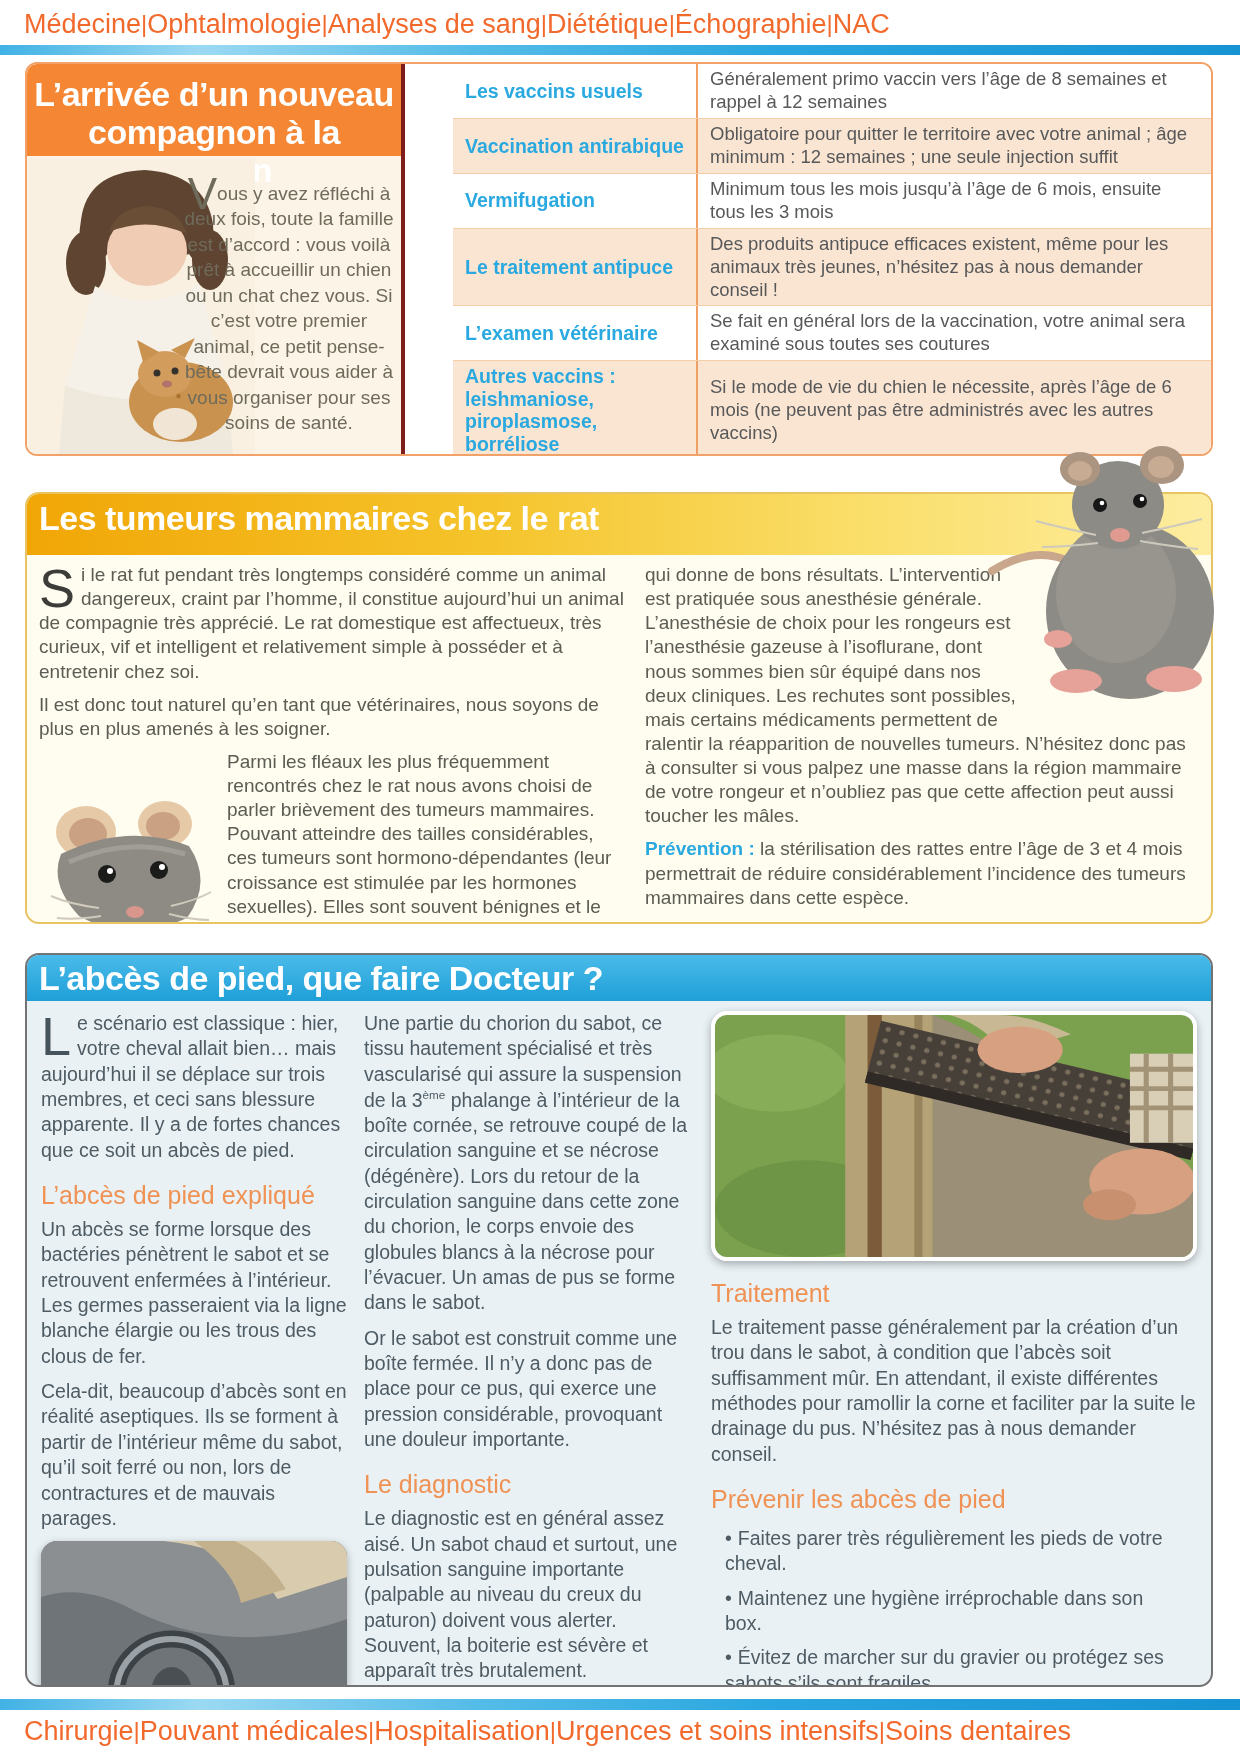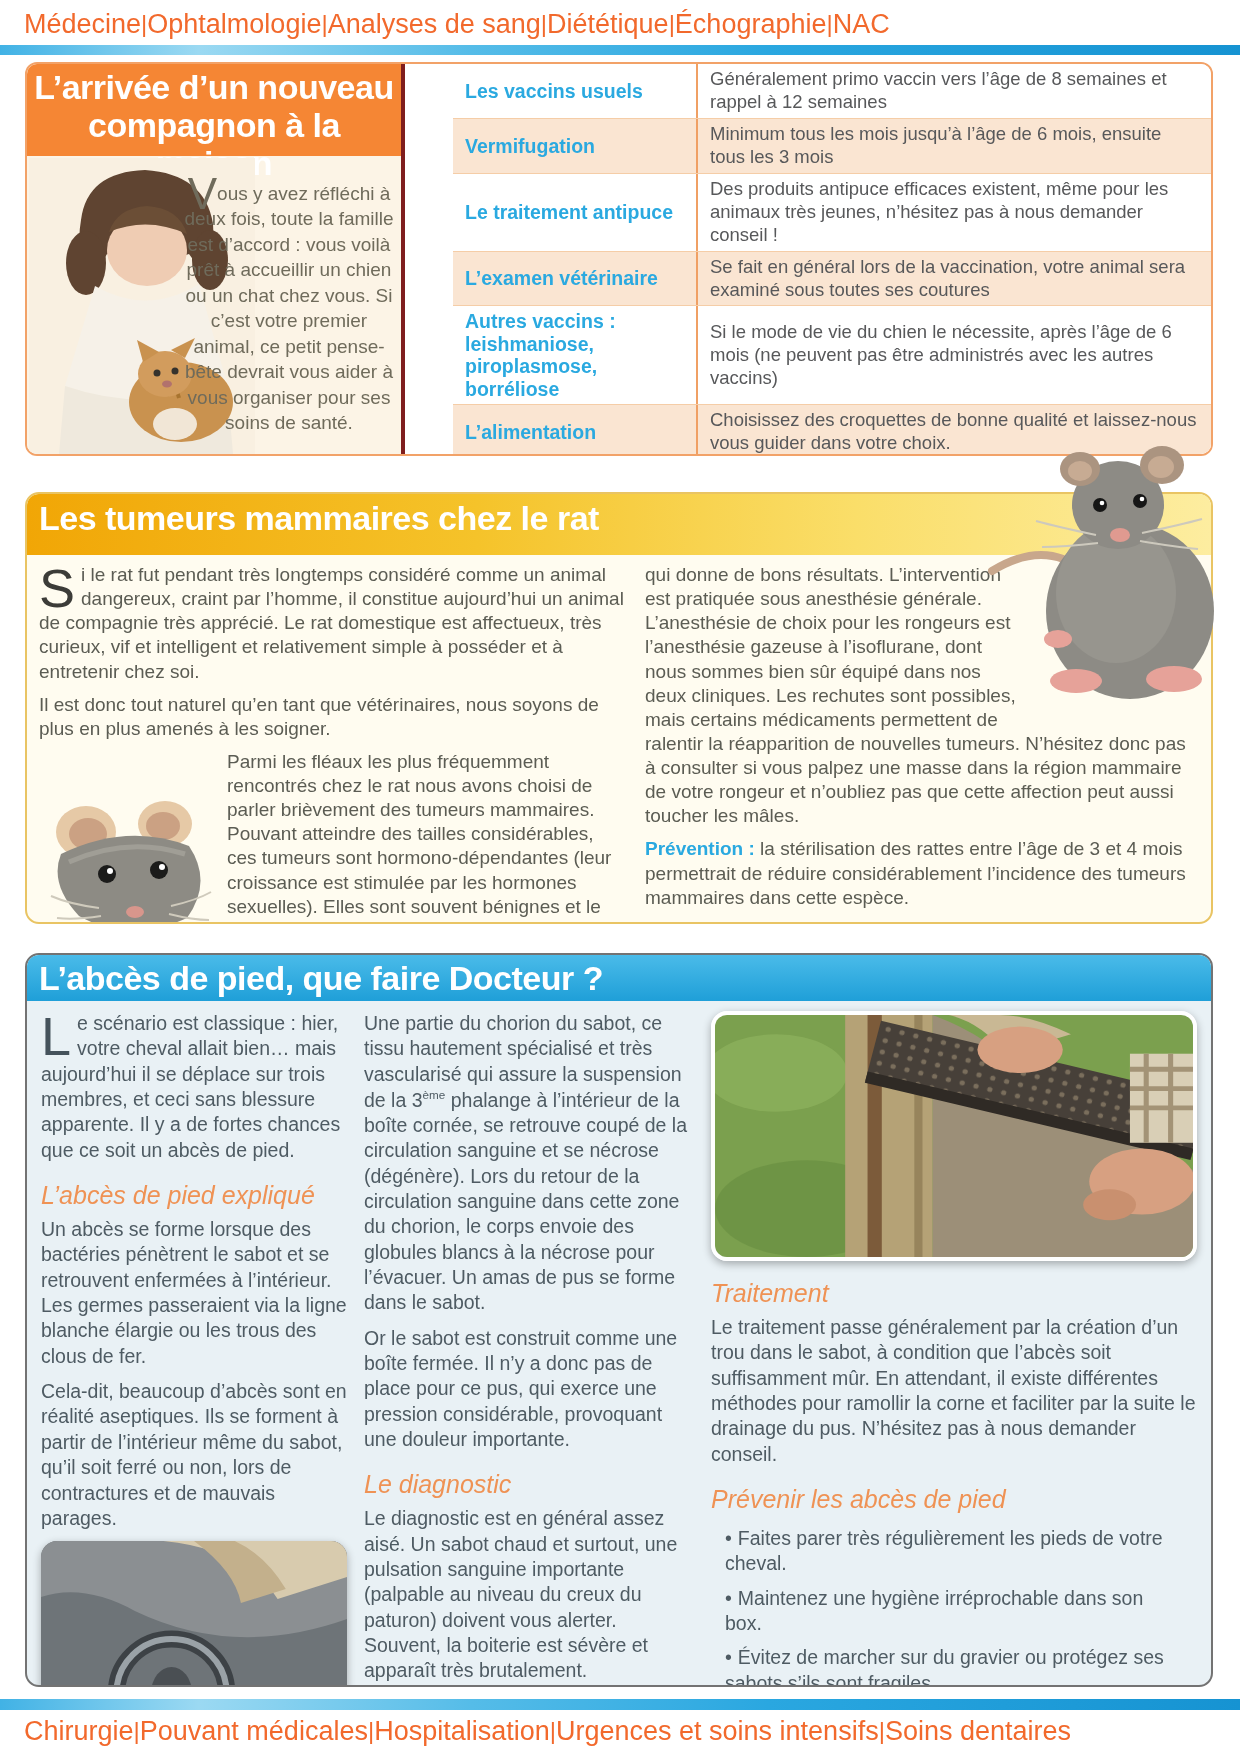--- a/index.html
+++ b/index.html
@@ -25,21 +25,21 @@
   .bar.bottom { top:1699px; height:11px; }
 
   
   .sec1 {
     position:absolute; top:62px; left:25px; width:1188px; height:394px;
     display:flex; border:2px solid #f2a268; border-radius:12px; overflow:hidden; background:#fff;
   }
   .sec1-left { position:relative; width:374px; background:#fcf4e6; flex:none; }
   .sec1-header {
     height:92px; background:#f58634; color:#fff; text-align:center;
-    font-size:34px; font-weight:bold; letter-spacing:-0.5px; line-height:1.12; padding-top:4px;
+    font-size:34px; font-weight:bold; letter-spacing:-0.5px; line-height:1.12; padding-top:11px;
   }
   .sec1-photo { position:absolute; left:2px; bottom:0; width:226px; height:296px; }
   .sec1-photo svg { width:100%; height:100%; display:block; }
   .sec1-intro {
     position:absolute; top:98px; right:4px; width:216px; text-align:center;
     font-size:19px; line-height:1.34; color:#6f6b5b;
   }
   .dropcap-i { font-size:44px; line-height:0; vertical-align:-9px; }
 
   .sec1-table { flex:1; display:flex; flex-direction:column; background:#fff; border-left:4px solid #7f1d1d;padding-left:48px; }
@@ -85,21 +85,21 @@
   .sec3-header {
     height:46px; border-radius:11px 11px 0 0; padding-left:12px;
     background:linear-gradient(180deg,#4abbe9,#1f9fd8);
     color:#fff; font-size:34px; font-weight:bold; letter-spacing:-0.5px; line-height:47px;
   }
   .sec3-body { display:flex; gap:17px; padding:10px 14px; }
   .sec3-body p { margin:0 0 10px; font-size:19.5px; line-height:1.3; color:#4e5b63; }
   .col-a { width:306px; flex:none; }
   .col-b { width:330px; flex:none; }
   .col-c { flex:1; }
-  .subhead { font-size:25px; color:#ef9254; margin:18px 0 7px; font-weight:400;font-style:italic; }
+  .subhead { font-size:25px; color:#ef9254; margin:18px 0 7px; font-weight:400; }
   .dropcap-f.blue { color:#45535c; }
   .sup { font-size:0.6em; vertical-align:super; }
   .hoof-photo {
     width:100%; height:250px; border-radius:16px; overflow:hidden; margin-top:4px;
     box-shadow:0 3px 8px rgba(0,0,0,.3);
   }
   .hoof-photo svg, .farrier-photo svg { width:100%; height:100%; display:block; }
   .farrier-photo {
     width:100%; height:250px; border-radius:16px; overflow:hidden; margin-bottom:10px;
     border:4px solid #fff; box-shadow:0 3px 8px rgba(0,0,0,.3);
@@ -155,20 +155,24 @@
           <ellipse cx="146" cy="266" rx="22" ry="16" fill="#f1e6d6"></ellipse>
         </svg>
       </div>
       <p class="sec1-intro"><span class="dropcap-i">V</span><span>ous y avez réfléchi à deux fois, toute la famille est d’accord : vous voilà prêt à accueillir un chien ou un chat chez vous. Si c’est votre premier animal, ce petit pense-bête devrait vous aider à vous organiser pour ses soins de santé.</span></p>
     </div>
 
     <div class="sec1-table">
       <div class="trow">
         <div class="tlabel">Les vaccins usuels</div>
         <div class="ttext">Généralement primo vaccin vers l’âge de 8 semaines et rappel à 12 semaines</div>
+      </div>
+      <div class="trow">
+        <div class="tlabel">Vaccination antirabique</div>
+        <div class="ttext">Obligatoire pour quitter le territoire avec votre animal ; âge minimum : 12 semaines ; une seule injection suffit</div>
       </div>
       <div class="trow">
         <div class="tlabel">Vermifugation</div>
         <div class="ttext">Minimum tous les mois jusqu’à l’âge de 6 mois, ensuite tous les 3 mois</div>
       </div>
       <div class="trow">
         <div class="tlabel">Le traitement antipuce</div>
         <div class="ttext">Des produits antipuce efficaces existent, même pour les animaux très jeunes, n’hésitez pas à nous demander conseil !</div>
       </div>
       <div class="trow">

